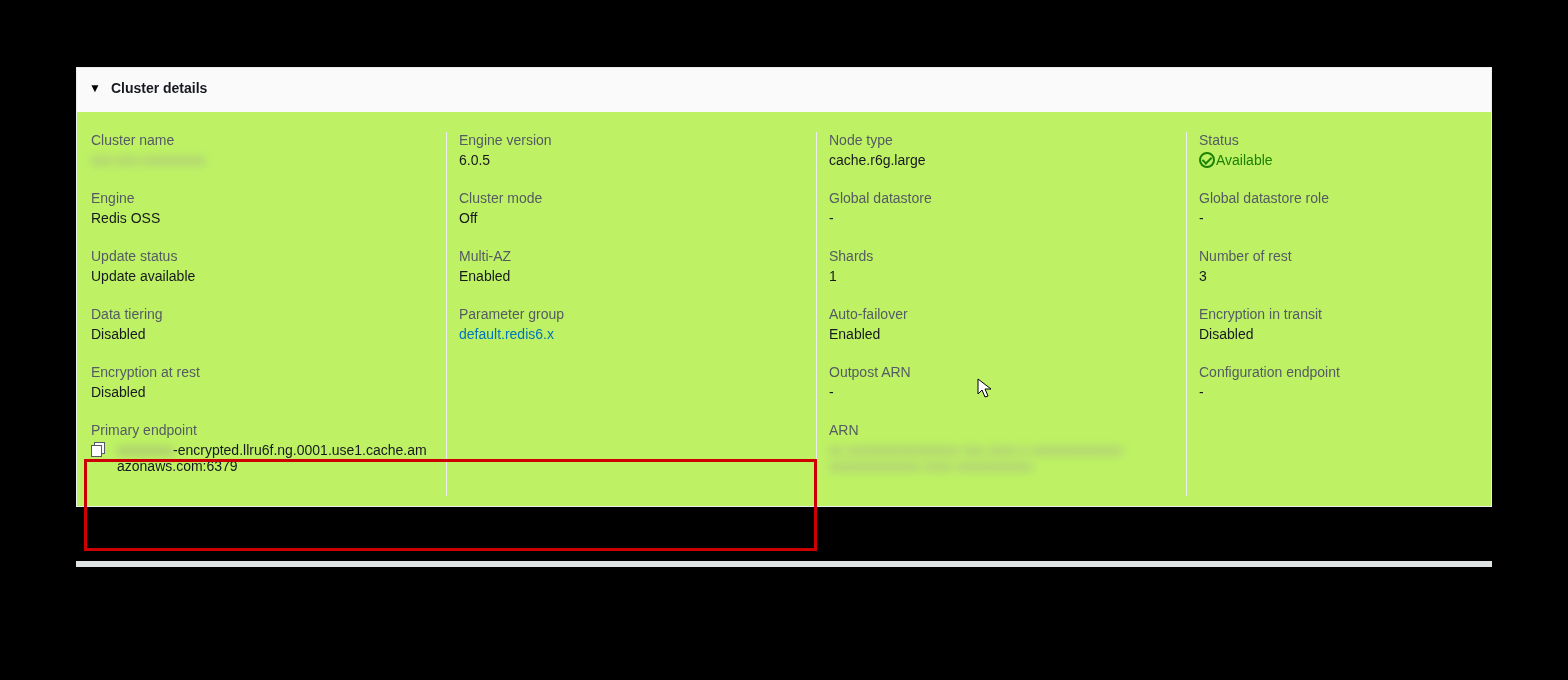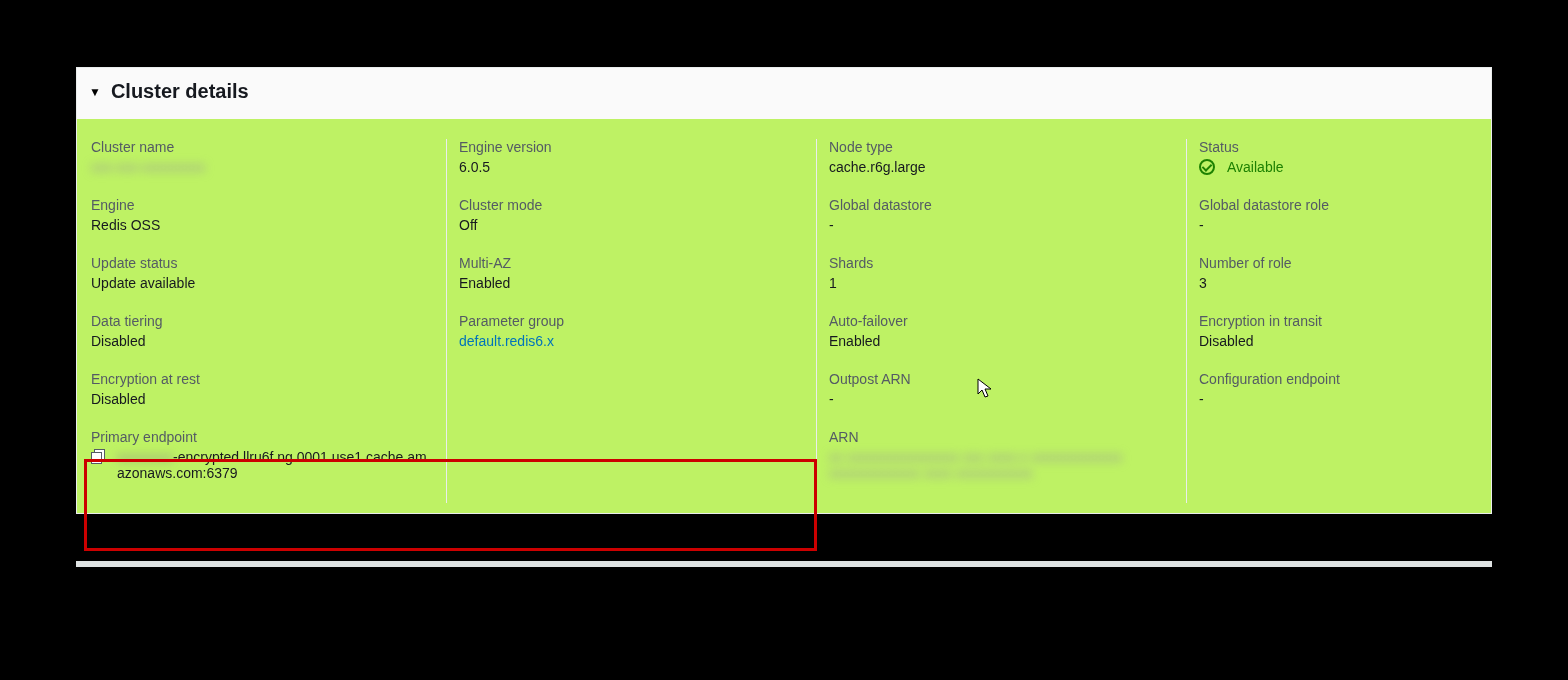--- a/index.html
+++ b/index.html
@@ -29,21 +29,21 @@
       display: flex;
       align-items: center;
       gap: 10px;
       background: #fafafa;
     }
     .panel-header .triangle {
       font-size: 12px;
       color: #000;
     }
     .panel-header h2 {
-      font-size: 20px;
+      font-size: 14px;
       font-weight: 700;
       color: #16191f;
     }
     .panel-body {
       display: grid;
       grid-template-columns: 370px 370px 370px 300px;
       background: #bef264;
       padding-top: 20px;
       padding-bottom: 10px;
     }
@@ -72,21 +72,21 @@
       word-wrap: break-word;
     }
     .field-value a {
       color: #0073bb;
       text-decoration: none;
     }
     .status-available {
       color: #1d8102;
       display: flex;
       align-items: flex-start;
-      gap: 12px;
+      gap: 1px;
     }
     .status-icon {
       width: 16px;
       height: 16px;
       border: 2px solid #1d8102;
       border-radius: 50%;
       display: inline-flex;
       align-items: center;
       justify-content: center;
       position: relative;
@@ -272,21 +272,21 @@
         <div class="field-value status-available">
           <span class="status-icon"></span>
           <span>Available</span>
         </div>
       </div>
       <div class="field">
         <div class="field-label">Global datastore role</div>
         <div class="field-value">-</div>
       </div>
       <div class="field">
-        <div class="field-label">Number of role</div>
+        <div class="field-label">Number of rest</div>
         <div class="field-value">3</div>
       </div>
       <div class="field">
         <div class="field-label">Encryption in transit</div>
         <div class="field-value">Disabled</div>
       </div>
       <div class="field">
         <div class="field-label">Configuration endpoint</div>
         <div class="field-value">-</div>
       </div>

